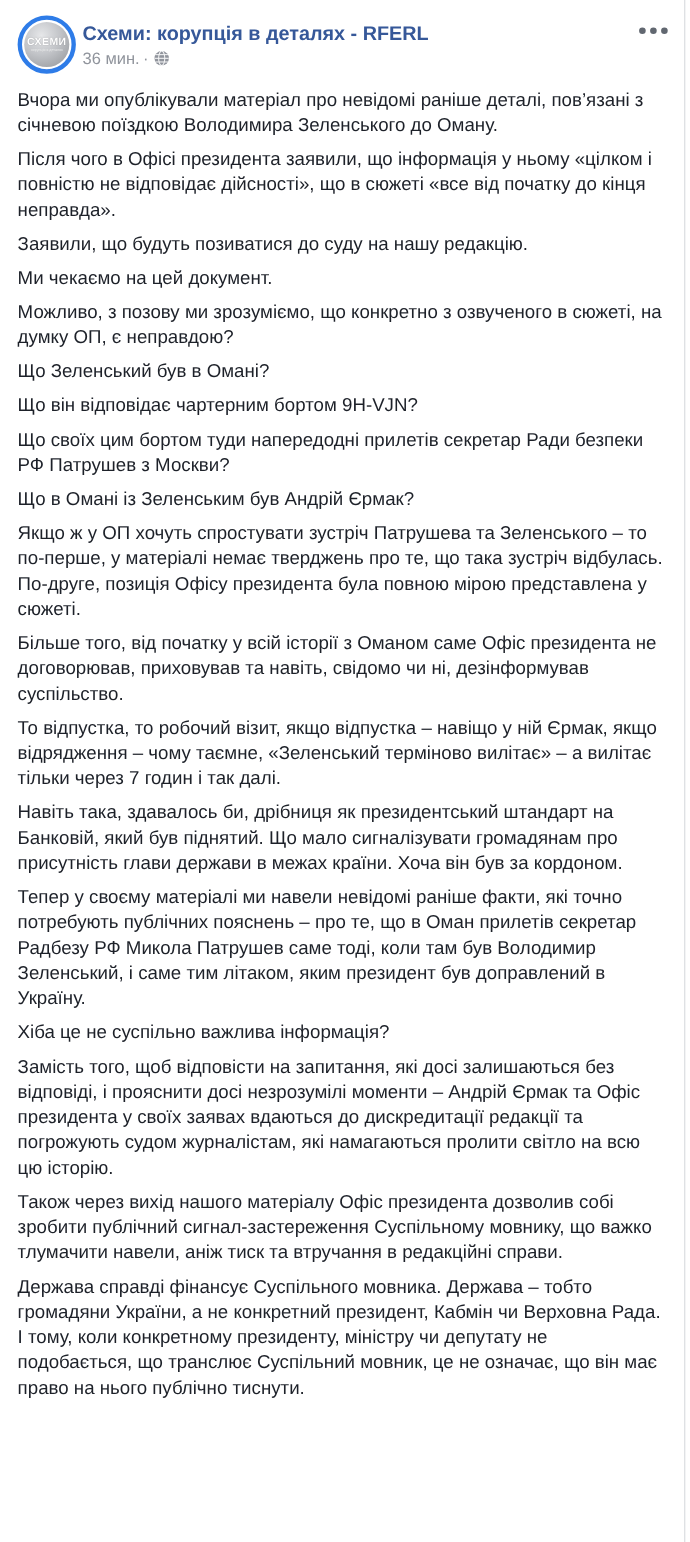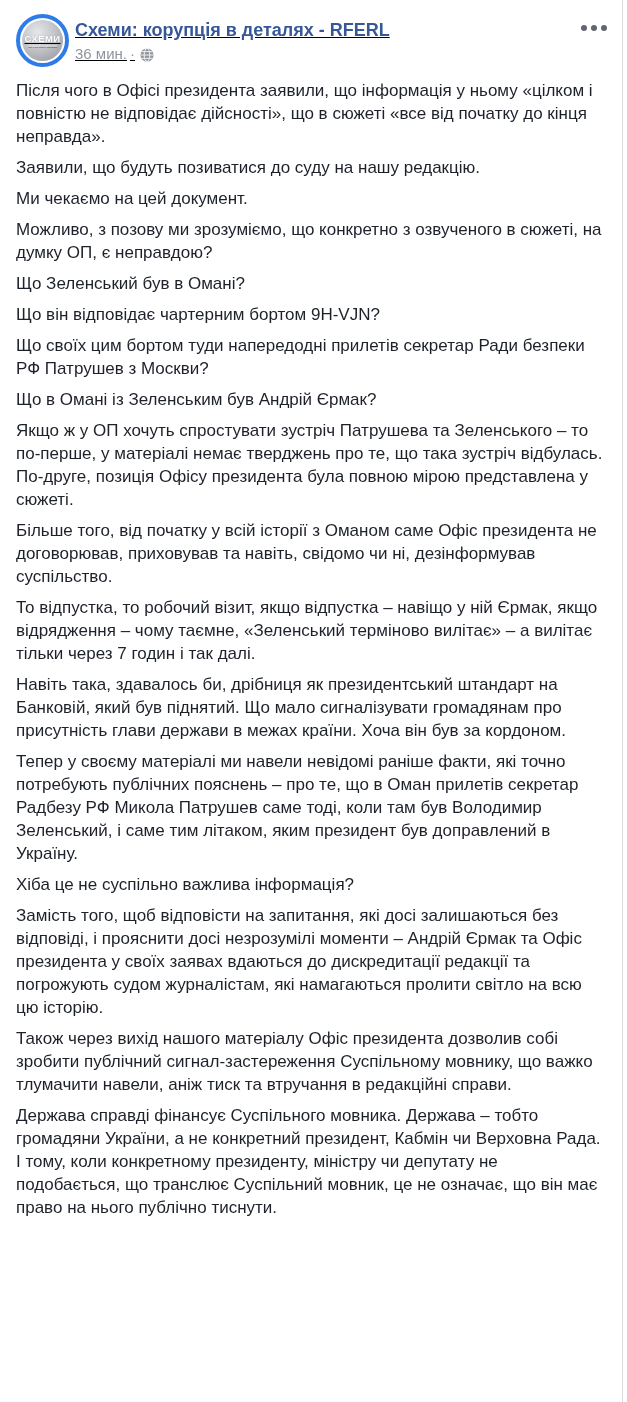--- a/index.html
+++ b/index.html
@@ -14,21 +14,20 @@
     background: #ffffff;
     border-right: 1px solid #d8dade;
     box-sizing: border-box;
     position: relative;
   }
   .header {
     position: relative;
     display: flex;
     align-items: flex-start;
     padding: 14px 16px 0 16px;
-    text-decoration: underline;
   }
   .avatar {
     flex: 0 0 auto;
     width: 53px;
     height: 53px;
     border-radius: 50%;
     border: 4px solid #2e7ce8;
     background: #ffffff;
     padding: 2px;
     box-sizing: border-box;
@@ -73,21 +72,21 @@
     color: #365899;
     font-size: 18px;
     font-weight: bold;
     line-height: 24px;
     text-decoration: none;
     cursor: pointer;
     text-align: center;
   }
   .meta {
     display: flex;
-    align-items: center;
+    align-items: flex-start;
     margin-top: 3px;
     color: #90949c;
     font-size: 15px;
     line-height: 18px;
   }
   .meta .timestamp { cursor: pointer; }
   .meta .sep { margin: 0 5px 0 3px; }
   .globe-icon {
     display: inline-flex;
     align-items: center;
@@ -156,20 +155,21 @@
 
     <div class="menu-btn">
       <span class="dot"></span>
       <span class="dot"></span>
       <span class="dot"></span>
     </div>
 
   </div>
 
   <div class="post-body">
+    <p>Вчора ми опублікували матеріал про невідомі раніше деталі, пов’язані з січневою поїздкою Володимира Зеленського до Оману.</p>
     <p>Після чого в Офісі президента заявили, що інформація у ньому «цілком і повністю не відповідає дійсності», що в сюжеті «все від початку до кінця неправда».</p>
     <p>Заявили, що будуть позиватися до суду на нашу редакцію.</p>
     <p>Ми чекаємо на цей документ.</p>
     <p>Можливо, з позову ми зрозуміємо, що конкретно з озвученого в сюжеті, на думку ОП, є неправдою?</p>
     <p>Що Зеленський був в Омані?</p>
     <p>Що він відповідає чартерним бортом 9H-VJN?</p>
     <p>Що своїх цим бортом туди напередодні прилетів секретар Ради безпеки РФ Патрушев з Москви?</p>
     <p>Що в Омані із Зеленським був Андрій Єрмак?</p>
     <p>Якщо ж у ОП хочуть спростувати зустріч Патрушева та Зеленського – то по-перше, у матеріалі немає тверджень про те, що така зустріч відбулась. По-друге, позиція Офісу президента була повною мірою представлена у сюжеті.</p>
     <p>Більше того, від початку у всій історії з Оманом саме Офіс президента не договорював, приховував та навіть, свідомо чи ні, дезінформував суспільство.</p>

